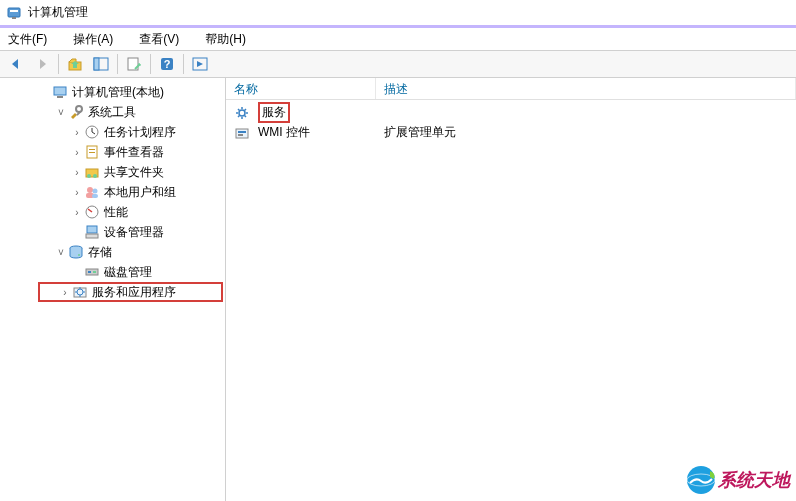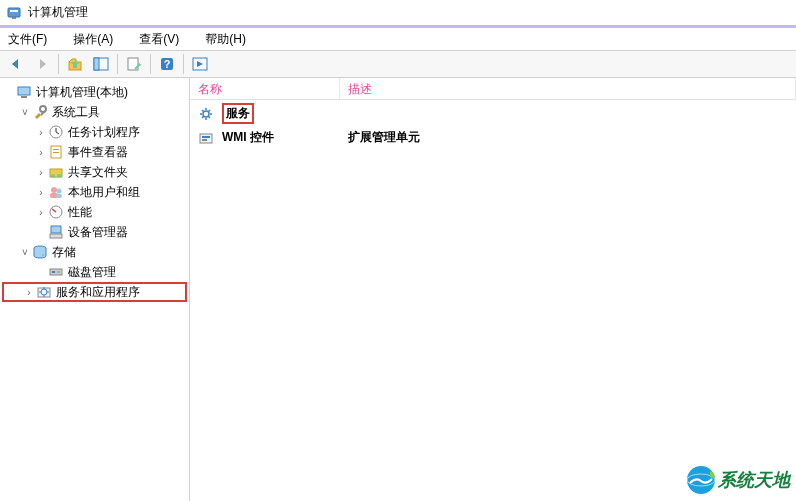--- a/index.html
+++ b/index.html
@@ -9,45 +9,45 @@
 .titlebar .app-icon { width: 16px; height: 16px; }
 .titlebar .title { font-size: 12px; }
 
 .menubar { height: 22px; display: flex; align-items: flex-end; padding: 0 4px; gap: 18px; }
 .menubar .menu-item { padding: 2px 4px; cursor: default; }
 
 .toolbar { height: 28px; display: flex; align-items: center; padding: 0 4px; gap: 2px; border-top: 1px solid #d0d0d0; border-bottom: 1px solid #d0d0d0; background: #f7f7f7; }
 .tool-btn { width: 24px; height: 24px; display: flex; align-items: center; justify-content: center; border: 1px solid transparent; cursor: default; }
 .tool-sep { width: 1px; height: 20px; background: #ccc; margin: 0 2px; }
 
-.content { display: flex; height: calc(100% - 78px); }
+.content { display: flex; height: calc(100% - 78px); margin-left: 36px; }
 .tree-panel { width: 190px; border-right: 1px solid #d0d0d0; padding: 4px 2px; overflow: hidden; }
 .list-panel { flex: 1; overflow: hidden; }
 
 .tree-row { display: flex; align-items: center; height: 20px; padding-right: 4px; cursor: default; white-space: nowrap; }
 .tree-toggle { width: 14px; text-align: center; color: #666; font-size: 10px; cursor: pointer; }
 .tree-toggle.empty { visibility: hidden; }
 .tree-icon { width: 16px; height: 16px; margin-right: 4px; display: inline-flex; align-items: center; justify-content: center; }
 .tree-label { font-size: 12px; }
 .indent { display: inline-block; }
 .i1 { width: 16px; } .i2 { width: 32px; }
 
 .highlight-red { border: 2px solid #d43f3a; padding: 0 2px; }
 .tree-row.highlight-red { border: 2px solid #d43f3a; }
 
 .list-header { display: flex; height: 22px; border-bottom: 1px solid #e0e0e0; }
-.list-header .col { padding: 3px 8px; font-size: 12px; color: #ec4899; border-right: 1px solid #e8e8e8; }
+.list-header .col { padding: 3px 8px; font-size: 12px; color: #0369a1; border-right: 1px solid #e8e8e8; }
 .list-body { padding: 2px 0; }
-.list-row { display: flex; height: 22px; align-items: flex-end; font-weight: bold; }
+.list-row { display: flex; height: 22px; align-items: flex-start; }
 .list-row .cell { padding: 0 8px; display: flex; align-items: center; gap: 4px; font-size: 12px; overflow: hidden; white-space: nowrap; text-overflow: ellipsis; }
 .col-name { width: 150px; }
 .col-type { width: 140px; }
 .col-desc { flex: 1; }
 
-.watermark { position: absolute; right: 6px; bottom: 4px; display: flex; align-items: center; font-size: 18px; font-weight: bold; font-style: italic; color: #15803d; }
+.watermark { position: absolute; right: 6px; bottom: 4px; display: flex; align-items: center; font-size: 18px; font-weight: bold; font-style: italic; color: #be185d; }
 .watermark .globe { width: 34px; height: 34px; }
 
 
 svg { display: block; }
 </style>
 </head>
 <body>
 
 <div class="titlebar">
   <span class="app-icon">

